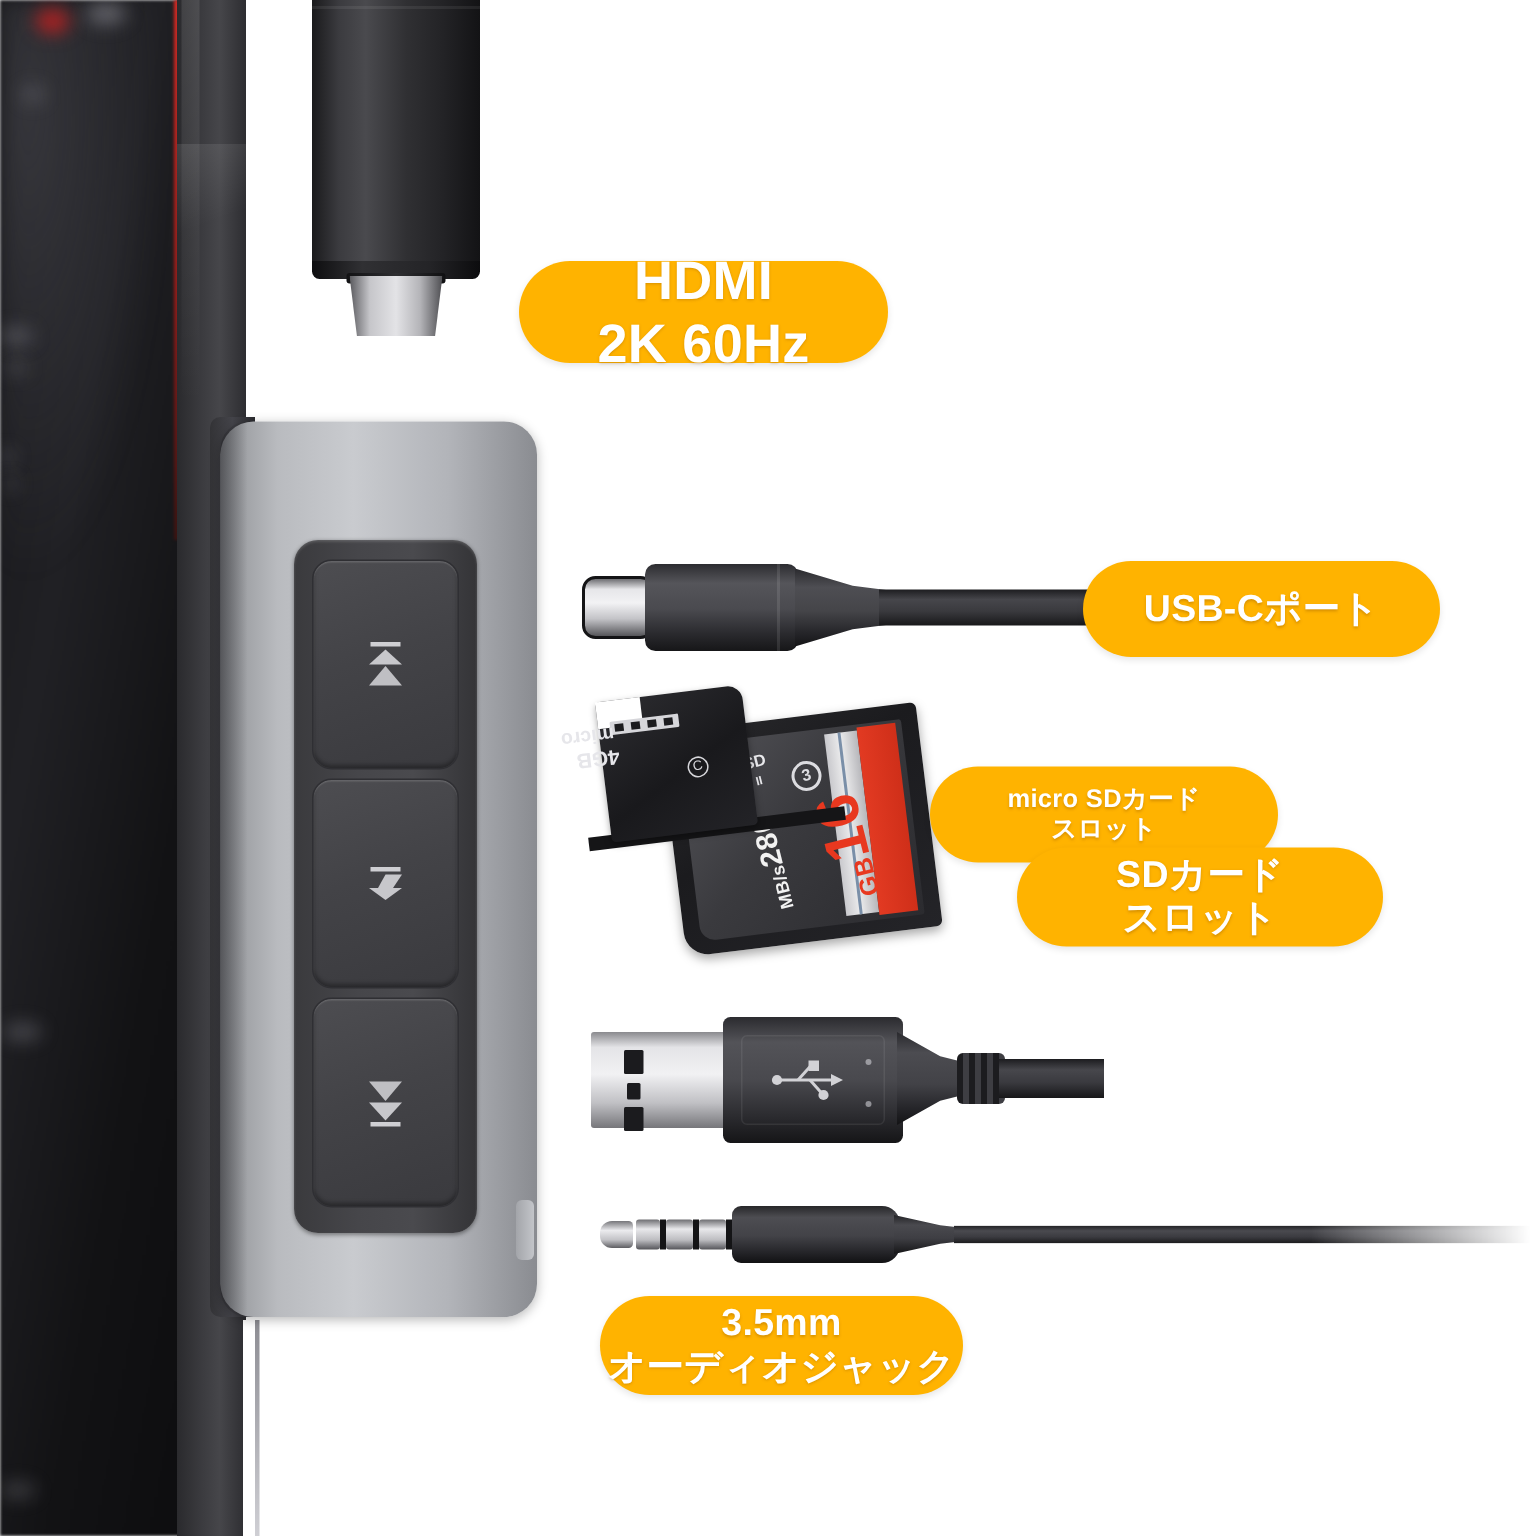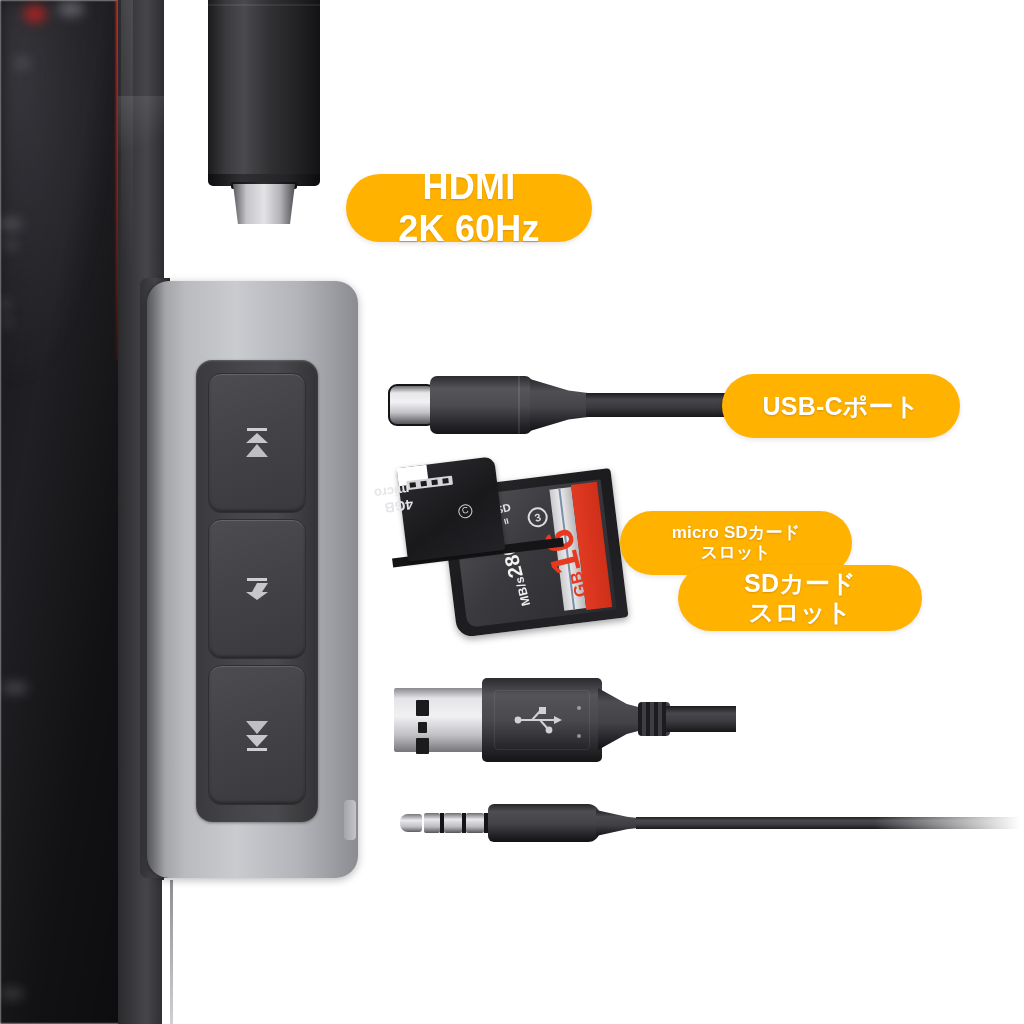--- a/index.html
+++ b/index.html
@@ -510,14 +510,18 @@
     <span class="l1">micro SDカード</span>
     <span class="l2">スロット</span>
   </div>
 
   <div class="pill pill-sd">
     <span class="l1">SDカード</span>
     <span class="l2">スロット</span>
   </div>
 
 
+  <div class="pill pill-audio">
+    <span class="l1">3.5mm</span>
+    <span class="l2">オーディオジャック</span>
+  </div>
 
 </div>
 
 </body></html>

